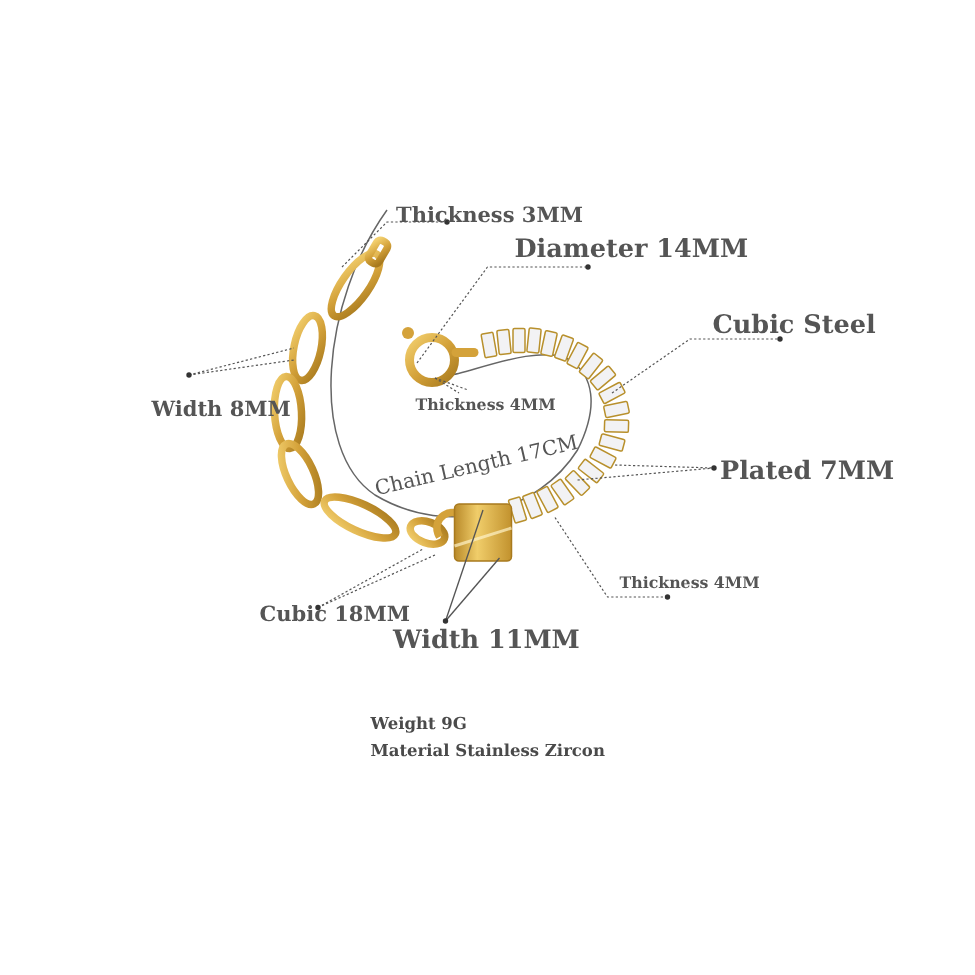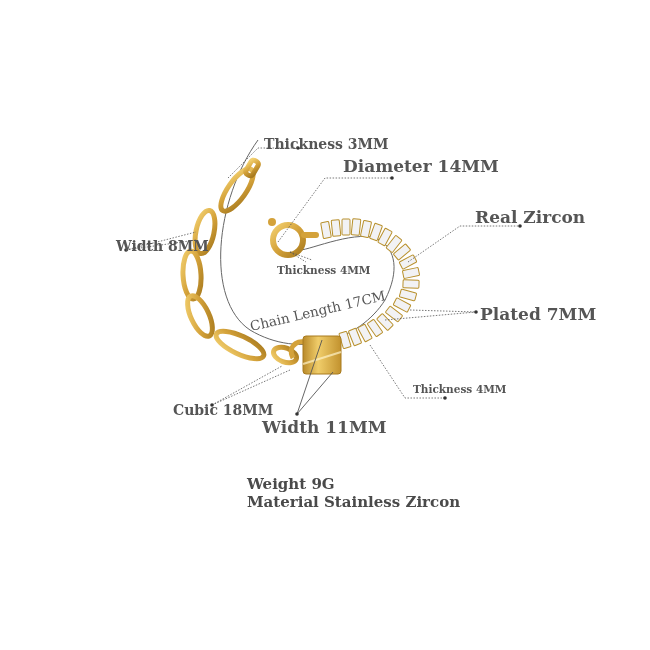--- a/index.html
+++ b/index.html
@@ -2,21 +2,21 @@
 <html><head>
   <meta charset="utf-8">
   <style>
     html, body { margin: 0; padding: 0; background: #ffffff; }
     .canvas { position: relative; width: 650px; height: 650px; background: #ffffff; overflow: hidden; }
     svg.art { position: absolute; left: 0; top: 0; width: 650px; height: 650px; }
     .lbl { position: absolute; font-family: "DejaVu Serif", "Liberation Serif", serif; font-weight: bold; color: #555555; white-space: nowrap; line-height: 1; }
     .sm { font-size: 14px; }
     .md { font-size: 10.5px; }
     .lg { font-size: 17px; }
-    .spec { position: absolute; left: 247px; font-family: "DejaVu Serif", "Liberation Serif", serif; font-weight: bold; font-size: 15px; color: #4a4a4a; line-height: 1; white-space: nowrap; }
+    .spec { position: absolute; left: 247px; font-family: "DejaVu Serif", "Liberation Serif", serif; font-weight: bold; font-size: 11px; color: #4a4a4a; line-height: 1; white-space: nowrap; }
     .chainlen { position: absolute; left: 252px; top: 318px; font-family: "DejaVu Serif", "Liberation Serif", serif; font-size: 13.5px; color: #555; transform: rotate(-13deg); transform-origin: left bottom; white-space: nowrap; }
   </style>
 </head>
 <body>
 
 <div class="canvas">
 
   <svg class="art" viewBox="0 0 650 650" xmlns="http://www.w3.org/2000/svg">
     <defs>
       <linearGradient id="gold" x1="0" y1="0" x2="1" y2="1">
@@ -103,22 +103,22 @@
       <circle cx="126" cy="250" r="1.8"></circle>
       <circle cx="476" cy="312" r="1.8"></circle>
       <circle cx="445" cy="398" r="1.8"></circle>
       <circle cx="212" cy="405" r="1.8"></circle>
       <circle cx="297" cy="414" r="1.8"></circle>
     </g>
   </svg>
 
   <div class="lbl sm" style="left:264px; top:137px;">Thickness 3MM</div>
   <div class="lbl lg" style="left:343px; top:158px;">Diameter 14MM</div>
-  <div class="lbl lg" style="left:475px; top:209px;">Real Zircon</div>
-  <div class="lbl sm" style="left:101px; top:239px;margin-left:15px;">Width 8MM</div>
+  <div class="lbl lg" style="left:475px; top:209px;">Cubic Steel</div>
+  <div class="lbl sm" style="left:101px; top:266px;">Width 8MM</div>
   <div class="lbl md" style="left:277px; top:265px;">Thickness 4MM</div>
   <div class="chainlen">Chain Length 17CM</div>
   <div class="lbl lg" style="left:480px; top:306px;">Plated 7MM</div>
   <div class="lbl md" style="left:413px; top:384px;">Thickness 4MM</div>
   <div class="lbl sm" style="left:173px; top:403px;">Cubic 18MM</div>
   <div class="lbl lg" style="left:262px; top:419px;">Width 11MM</div>
 
   <div class="spec" style="top:477px;">Weight 9G</div>
   <div class="spec" style="top:495px;">Material Stainless Zircon</div>
 </div>

